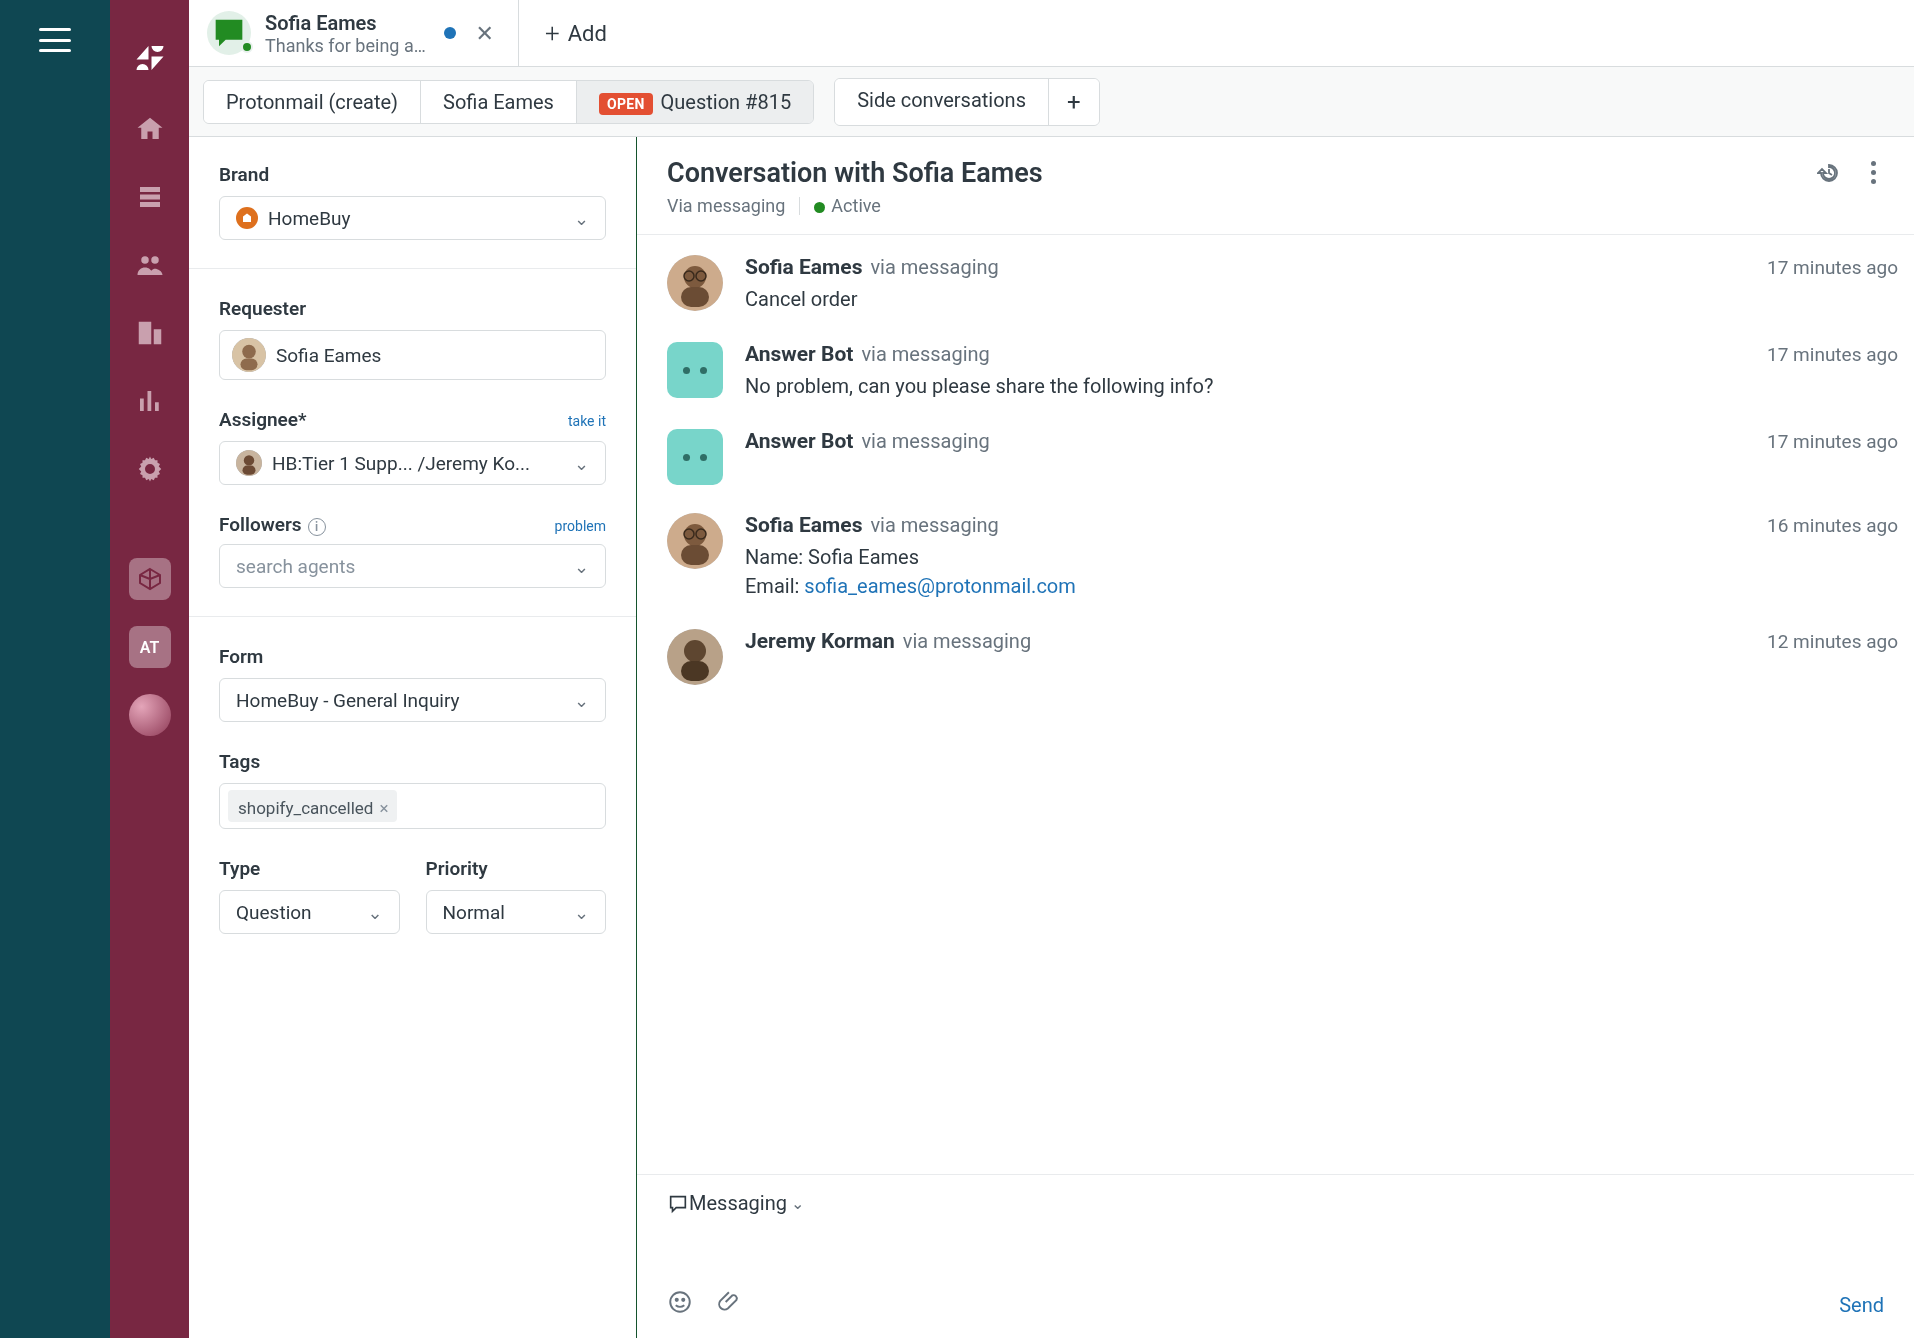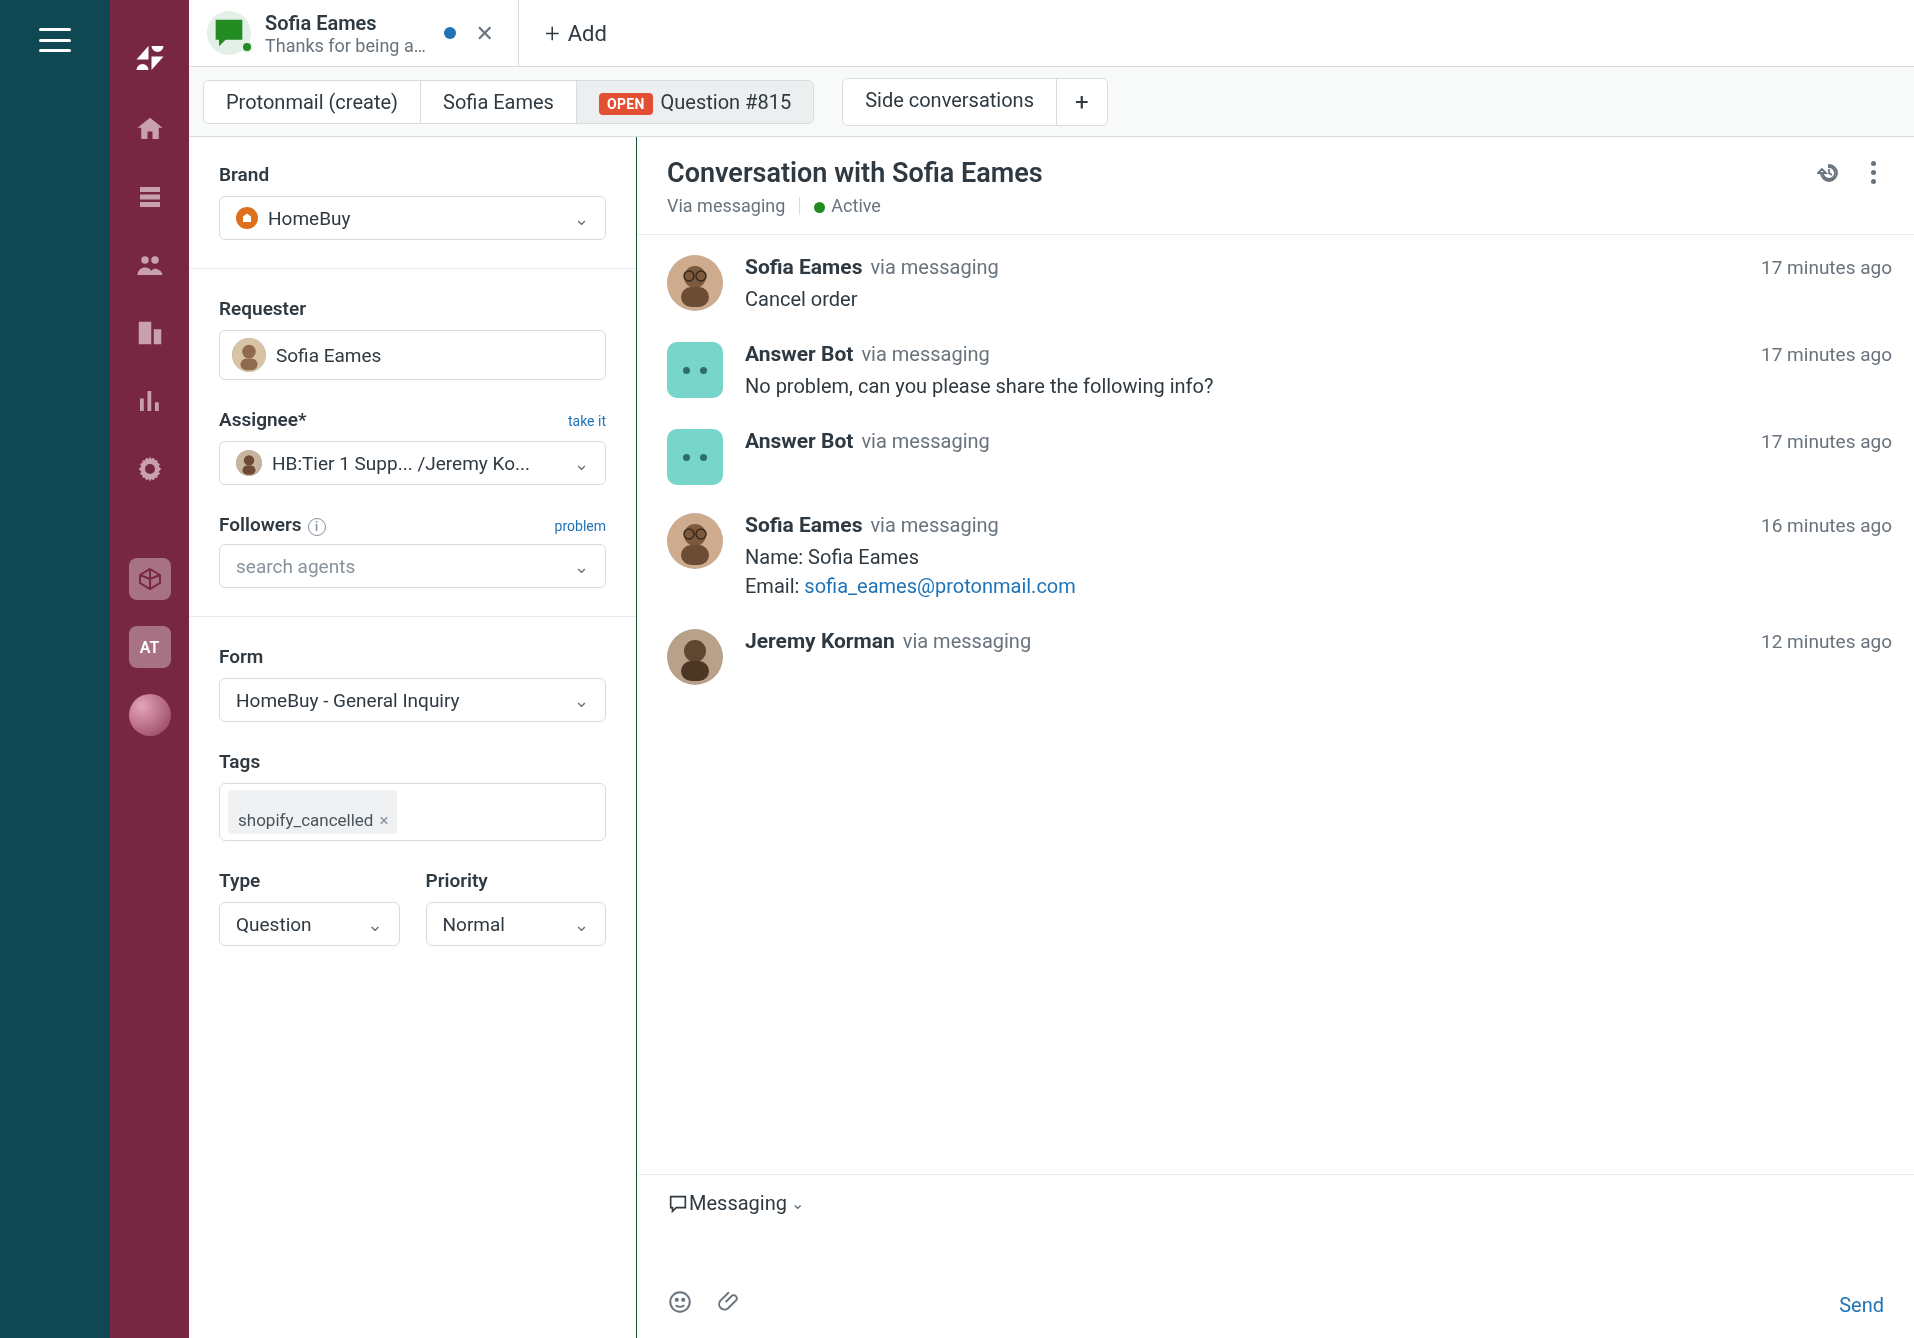--- a/index.html
+++ b/index.html
@@ -29,21 +29,21 @@
   .ticket-tab .chat-badge svg { width:40px; height:40px; }
   .chat-badge .circle { position:absolute; bottom:2px; right:-2px; width:12px; height:12px; border-radius:50%; background:#228B22; border:2px solid #E8F0ED; }
   .ticket-tab .ticket-title { font-weight:600; font-size:20px; }
   .ticket-tab .ticket-sub { color:#68737D; font-size:18px; white-space:nowrap; overflow:hidden; text-overflow:ellipsis; max-width:200px; }
   .ticket-tab .dot { width:12px; height:12px; border-radius:50%; background:#1F73B7; margin-left:auto; }
   .ticket-tab .close { font-size:22px; color:#68737D; padding:0 6px; cursor:pointer; }
   .add-tab { display:flex; align-items:center; gap:8px; padding:0 26px; cursor:pointer; font-size:22px; color:#2F3941;}
   .add-tab .plus { font-size:26px; font-weight:300; }
 
   
-  .subnav { height:70px; background:#F8F9F9; border-bottom:1px solid #D8DCDE; display:flex; align-items:center; padding:0 14px; gap:12px; }
+  .subnav { height:70px; background:#F8F9F9; border-bottom:1px solid #D8DCDE; display:flex; align-items:center; padding:0 14px; gap:4px; }
   .pill-group { display:inline-flex; border:1px solid #D8DCDE; border-radius:6px; overflow:hidden; }
   .pill-group .pill { padding:9px 22px; font-size:20px; border-right:1px solid #D8DCDE; cursor:pointer; background:#fff; }
   .pill-group .pill:last-child { border-right:none; }
   .pill.active { background:#ECEEEF; }
   .pill .open-badge { background:#E34F32; color:#fff; font-size:14px; font-weight:700; padding:3px 8px; border-radius:4px; margin-right:8px; letter-spacing:0.3px;}
   .side-pill-group { margin-left:16px; }
   .side-pill-group .plus-pill { padding:9px 18px; font-size:24px; }
 
   
   .body-split { flex:1; display:flex; overflow:hidden; }
@@ -59,39 +59,39 @@
   .brand-dot svg { width:12px; height:12px; fill:#fff; }
   .person-field { border:1px solid #D8DCDE; border-radius:6px; height:50px; display:flex; align-items:center; padding:0 12px; gap:10px; }
   .avatar-sm { width:34px; height:34px; border-radius:50%; background:#B0B0B0; display:inline-flex; align-items:center; justify-content:center; overflow:hidden; }
   .avatar-sm svg { width:34px; height:34px; }
 
   .inline-row { display:flex; align-items:baseline; justify-content:space-between; }
   .link { color:#1F73B7; font-size:14px; cursor:pointer; }
   .info-dot { display:inline-flex; width:18px; height:18px; border:1.5px solid #87929D; border-radius:50%; align-items:center; justify-content:center; font-size:12px; color:#87929D; margin-left:6px; font-weight:600;}
 
   .tag-input { border:1px solid #D8DCDE; border-radius:6px; min-height:46px; padding:6px 8px; display:flex; flex-wrap:wrap; gap:6px; align-items:center; }
-  .tag { background:#EFF1F2; border-radius:4px; padding:20px 8px 4px 10px; font-size:17px; display:inline-flex; align-items:center; gap:6px; color:#49545C;}
+  .tag { background:#EFF1F2; border-radius:4px; padding:8px 8px 4px 10px; font-size:17px; display:inline-flex; align-items:center; gap:6px; color:#49545C;}
   .tag .x { color:#87929D; cursor:pointer; }
 
   .two-col { display:flex; gap:26px; }
   .two-col > div { flex:1; }
 
   
   .convo-pane { flex:1; display:flex; flex-direction:column; overflow:hidden; }
   .convo-header { padding:20px 30px 18px 30px; border-bottom:1px solid #E9EBED; display:flex; align-items:flex-start; justify-content:space-between; }
   .convo-title { font-size:27px; font-weight:600; margin-bottom:6px; }
   .convo-sub { font-size:18px; color:#68737D; display:flex; align-items:center; gap:14px; }
   .convo-sub .sep { width:1px; height:18px; background:#D8DCDE; }
   .status-dot { width:11px; height:11px; border-radius:50%; background:#228B22; display:inline-block; margin-right:6px; vertical-align:middle;}
   .header-icons { display:flex; gap:22px; align-items:center; color:#68737D; }
   .header-icons svg { width:24px; height:24px; fill:#68737D; cursor:pointer; }
   .kebab { display:flex; flex-direction:column; gap:4px; cursor:pointer; padding:4px 8px;}
   .kebab span { width:5px; height:5px; background:#68737D; border-radius:50%; }
 
-  .messages { flex:1; overflow-y:auto; padding: 20px 22px 0 30px; }
+  .messages { flex:1; overflow-y:auto; padding: 20px 16px 0 30px; }
   .msg { display:flex; gap:22px; margin-bottom:28px; }
   .msg .avatar { width:56px; height:56px; border-radius:50%; flex-shrink:0; overflow:hidden; background:#ccc; }
   .msg .avatar.bot { border-radius:10px; background:#78D5CA; display:flex; align-items:center; justify-content:center; gap:10px;}
   .msg .avatar.bot span { width:7px; height:7px; background:#2F6E66; border-radius:50%; }
   .msg .avatar svg { width:56px; height:56px; }
   .msg-body { flex:1; }
   .msg-head { display:flex; justify-content:space-between; align-items:baseline; margin-bottom:6px; }
   .msg-name { font-weight:700; font-size:21px; }
   .msg-via { color:#68737D; font-size:20px; margin-left:8px; font-weight:400;}
   .msg-time { color:#68737D; font-size:19px; }

